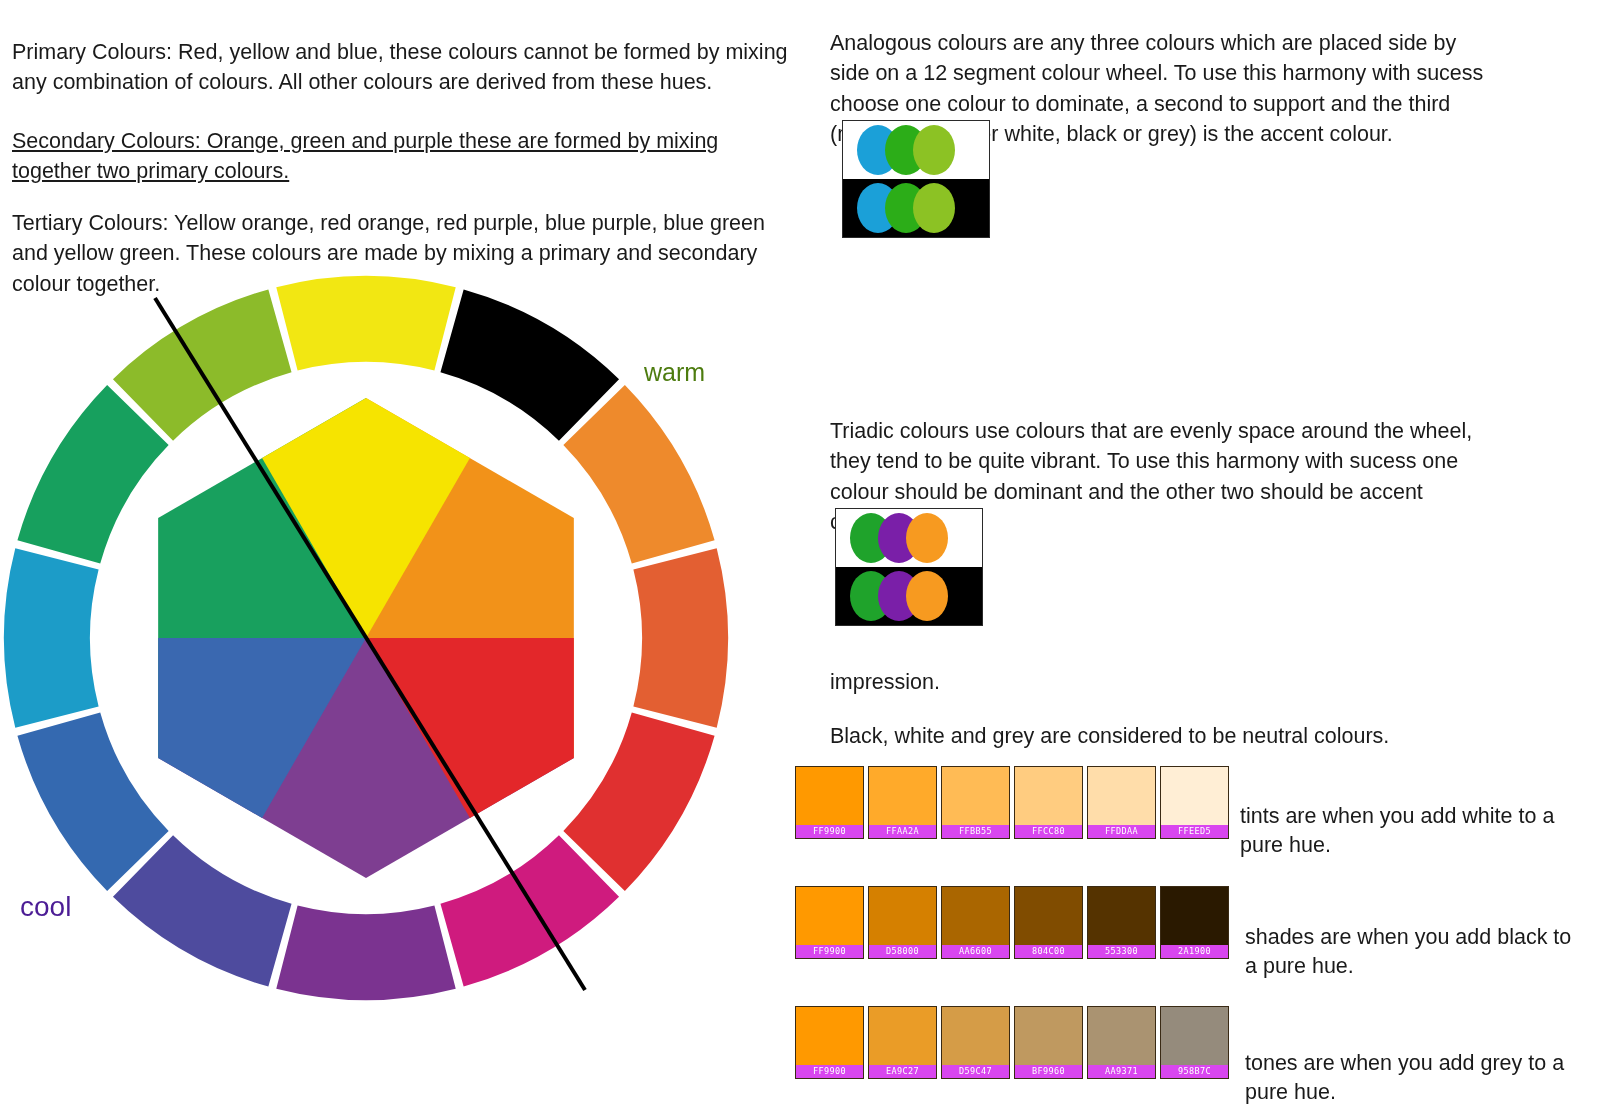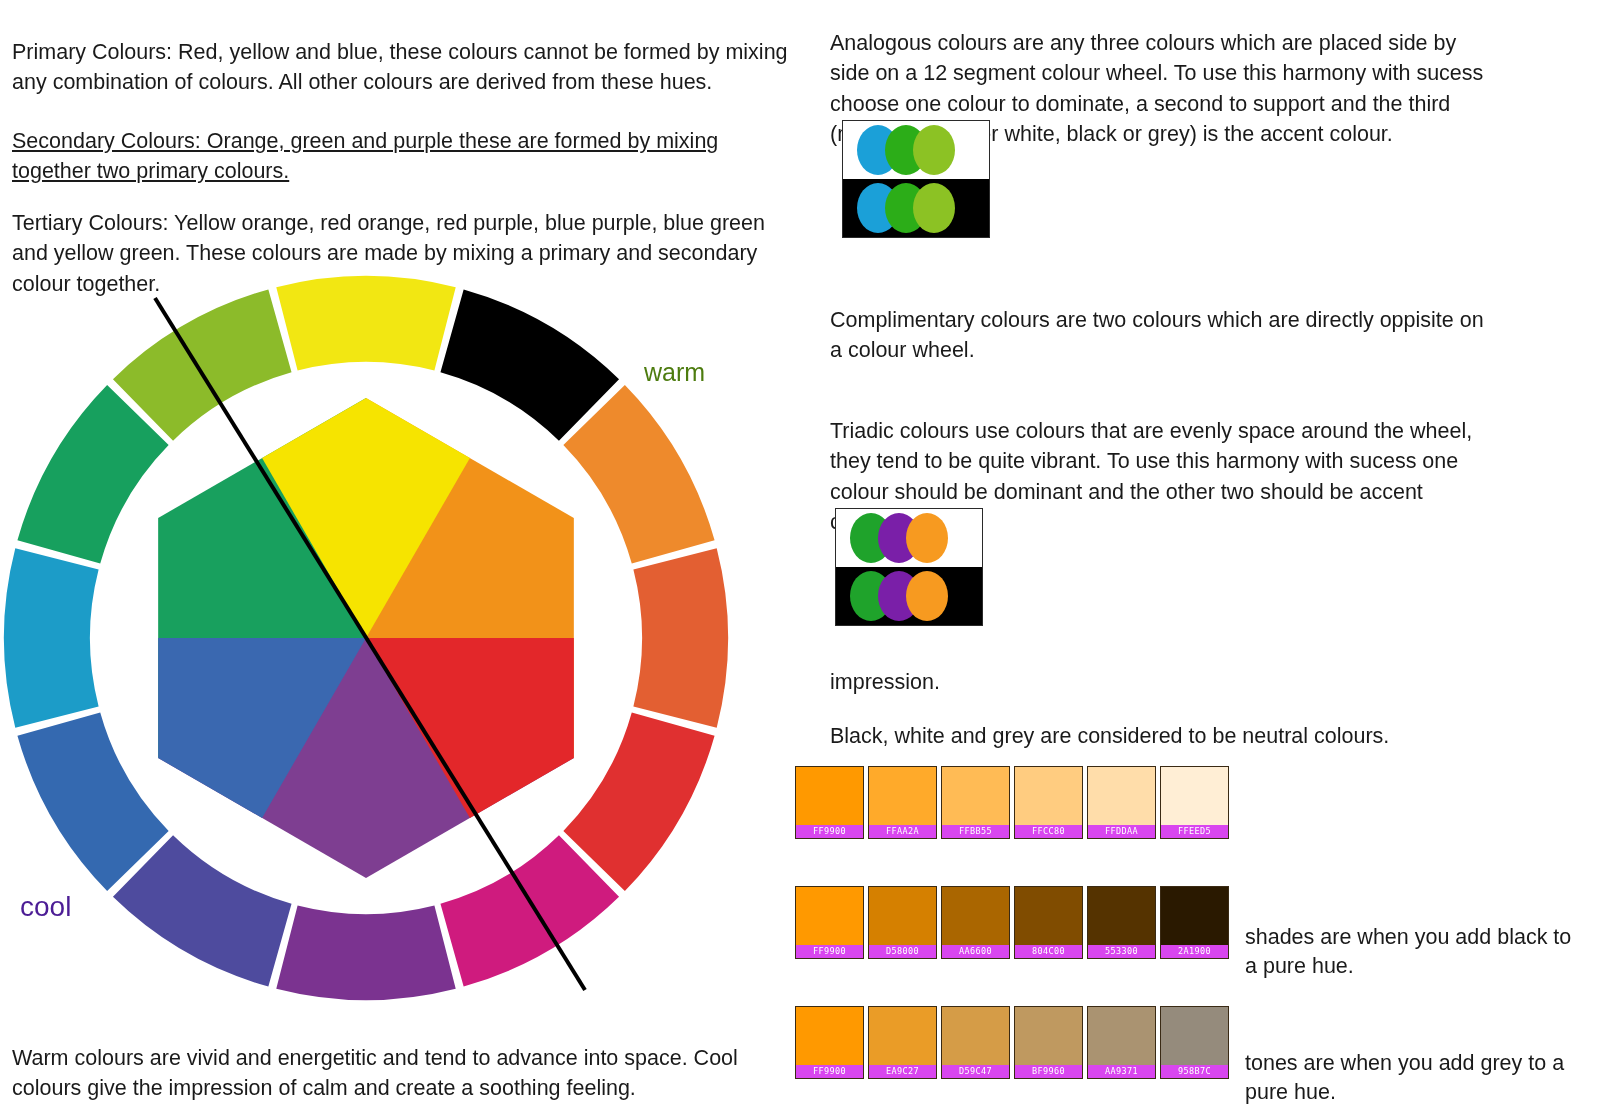--- a/index.html
+++ b/index.html
@@ -201,41 +201,39 @@
             <path d="M 573.8460969082653 486 L 469.92304845413264 546 L 366 366 L 573.8460969082653 366 Z" fill="#E3272A"></path>
             <path d="M 158.15390309173472 486 L 158.15390309173472 366 L 366 366 L 262.07695154586736 546 Z" fill="#3A68B0"></path>
           </g>
         <line x1="155" y1="26" x2="585" y2="718" stroke="#000000" stroke-width="4"></line>
       </svg>
     </div>
 
     <div class="label-warm">warm</div>
     <div class="label-cool">cool</div>
 
-    <p class="bottom-note">Warm colours are vivid and energetitic and tend to advance into space. Cool colours give the impression of calm and create a soothing feeling.</p>
   </div>
 
   <div class="right-col">
 
     <p class="para p-analogous">Analogous colours are any three colours which are placed side by side on a 12 segment colour wheel. To use this harmony with sucess choose one colour to dominate, a second to support and the third (mixed with either white, black or grey) is the accent colour.</p>
 
     <div class="harmony h-analogous">
       <div class="harmony-half light" id="analogous-light">
           <div class="blob" style="background: rgb(27, 160, 216); width: 42px; height: 50px; left: 14px; top: 4px;"></div>
           <div class="blob" style="background: rgb(44, 173, 24); width: 42px; height: 50px; left: 42px; top: 4px;"></div>
           <div class="blob" style="background: rgb(140, 194, 36); width: 42px; height: 50px; left: 70px; top: 4px;"></div>
         </div>
       <div class="harmony-half dark" id="analogous-dark">
           <div class="blob" style="background: rgb(27, 160, 216); width: 42px; height: 50px; left: 14px; top: 4px;"></div>
           <div class="blob" style="background: rgb(44, 173, 24); width: 42px; height: 50px; left: 42px; top: 4px;"></div>
           <div class="blob" style="background: rgb(140, 194, 36); width: 42px; height: 50px; left: 70px; top: 4px;"></div>
         </div>
     </div>
 
-    <p class="para p-complimentary">Complimentary colours are two colours which are directly oppisite on a colour wheel.</p>
 
     <p class="para p-triadic">Triadic colours use colours that are evenly space around the wheel, they tend to be quite vibrant. To use this harmony with sucess one colour should be dominant and the other two should be accent colours</p>
 
     <div class="harmony h-triadic">
       <div class="harmony-half light" id="triadic-light">
           <div class="blob" style="background: rgb(31, 163, 43); width: 42px; height: 50px; left: 14px; top: 4px;"></div>
           <div class="blob" style="background: rgb(122, 31, 168); width: 42px; height: 50px; left: 42px; top: 4px;"></div>
           <div class="blob" style="background: rgb(247, 154, 32); width: 42px; height: 50px; left: 70px; top: 4px;"></div>
         </div>
       <div class="harmony-half dark" id="triadic-dark">
@@ -268,20 +266,21 @@
         </div>
         <div class="swatch">
           <div class="swatch-chip" style="background: rgb(255, 221, 170);"></div>
           <div class="swatch-label">FFDDAA</div>
         </div>
         <div class="swatch">
           <div class="swatch-chip" style="background: rgb(255, 238, 213);"></div>
           <div class="swatch-label">FFEED5</div>
         </div>
       </div>
+    <p class="row-caption cap-tints">tints are when you add white to a pure hue.</p>
 
     <div class="swatch-row row-shades" id="row-shades">
         <div class="swatch">
           <div class="swatch-chip" style="background: rgb(255, 153, 0);"></div>
           <div class="swatch-label">FF9900</div>
         </div>
         <div class="swatch">
           <div class="swatch-chip" style="background: rgb(213, 128, 0);"></div>
           <div class="swatch-label">D58000</div>
         </div>

